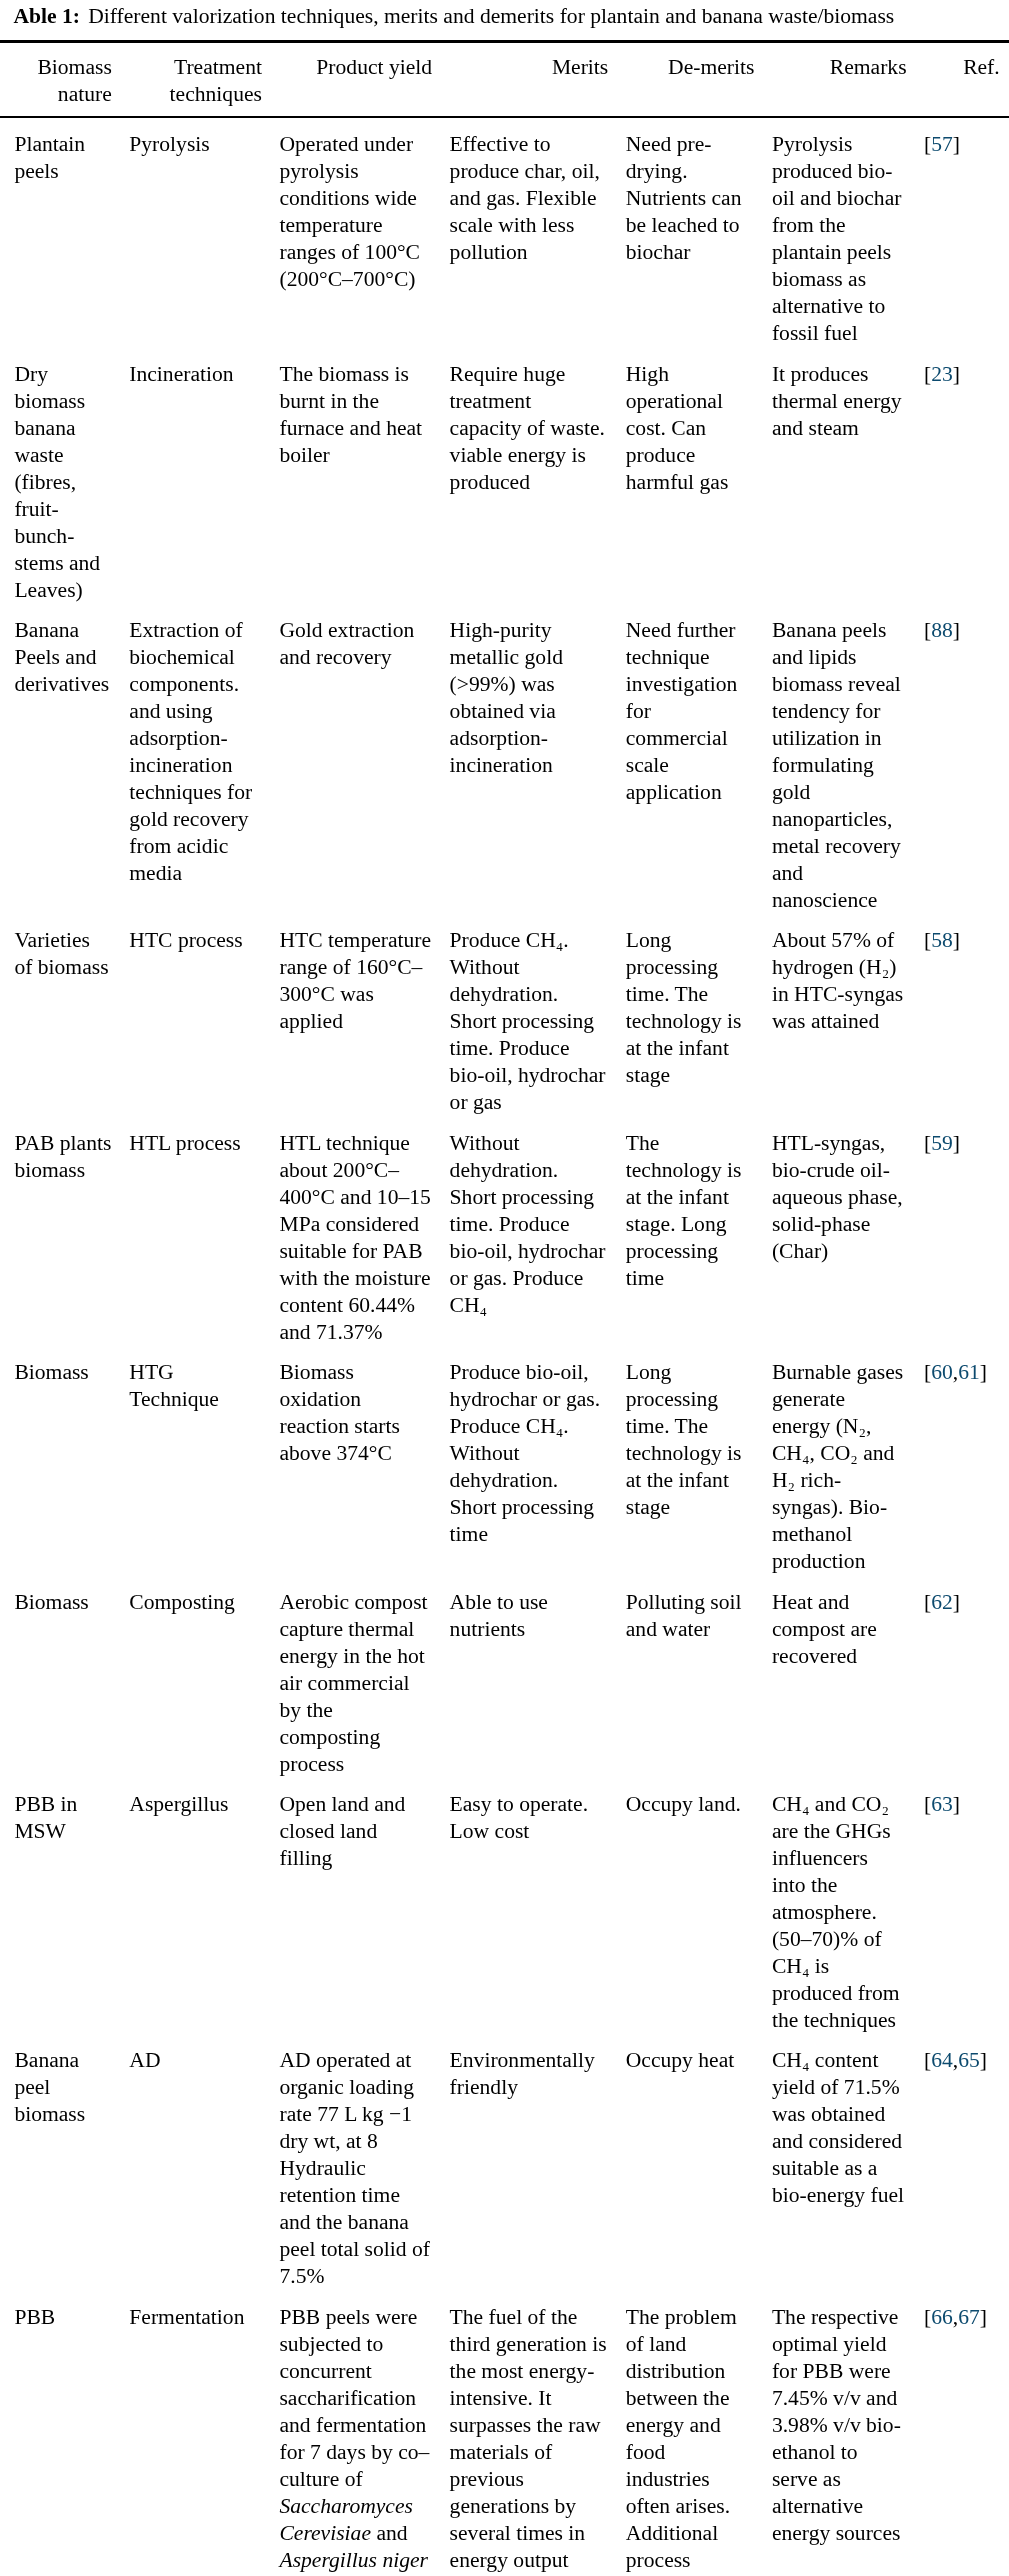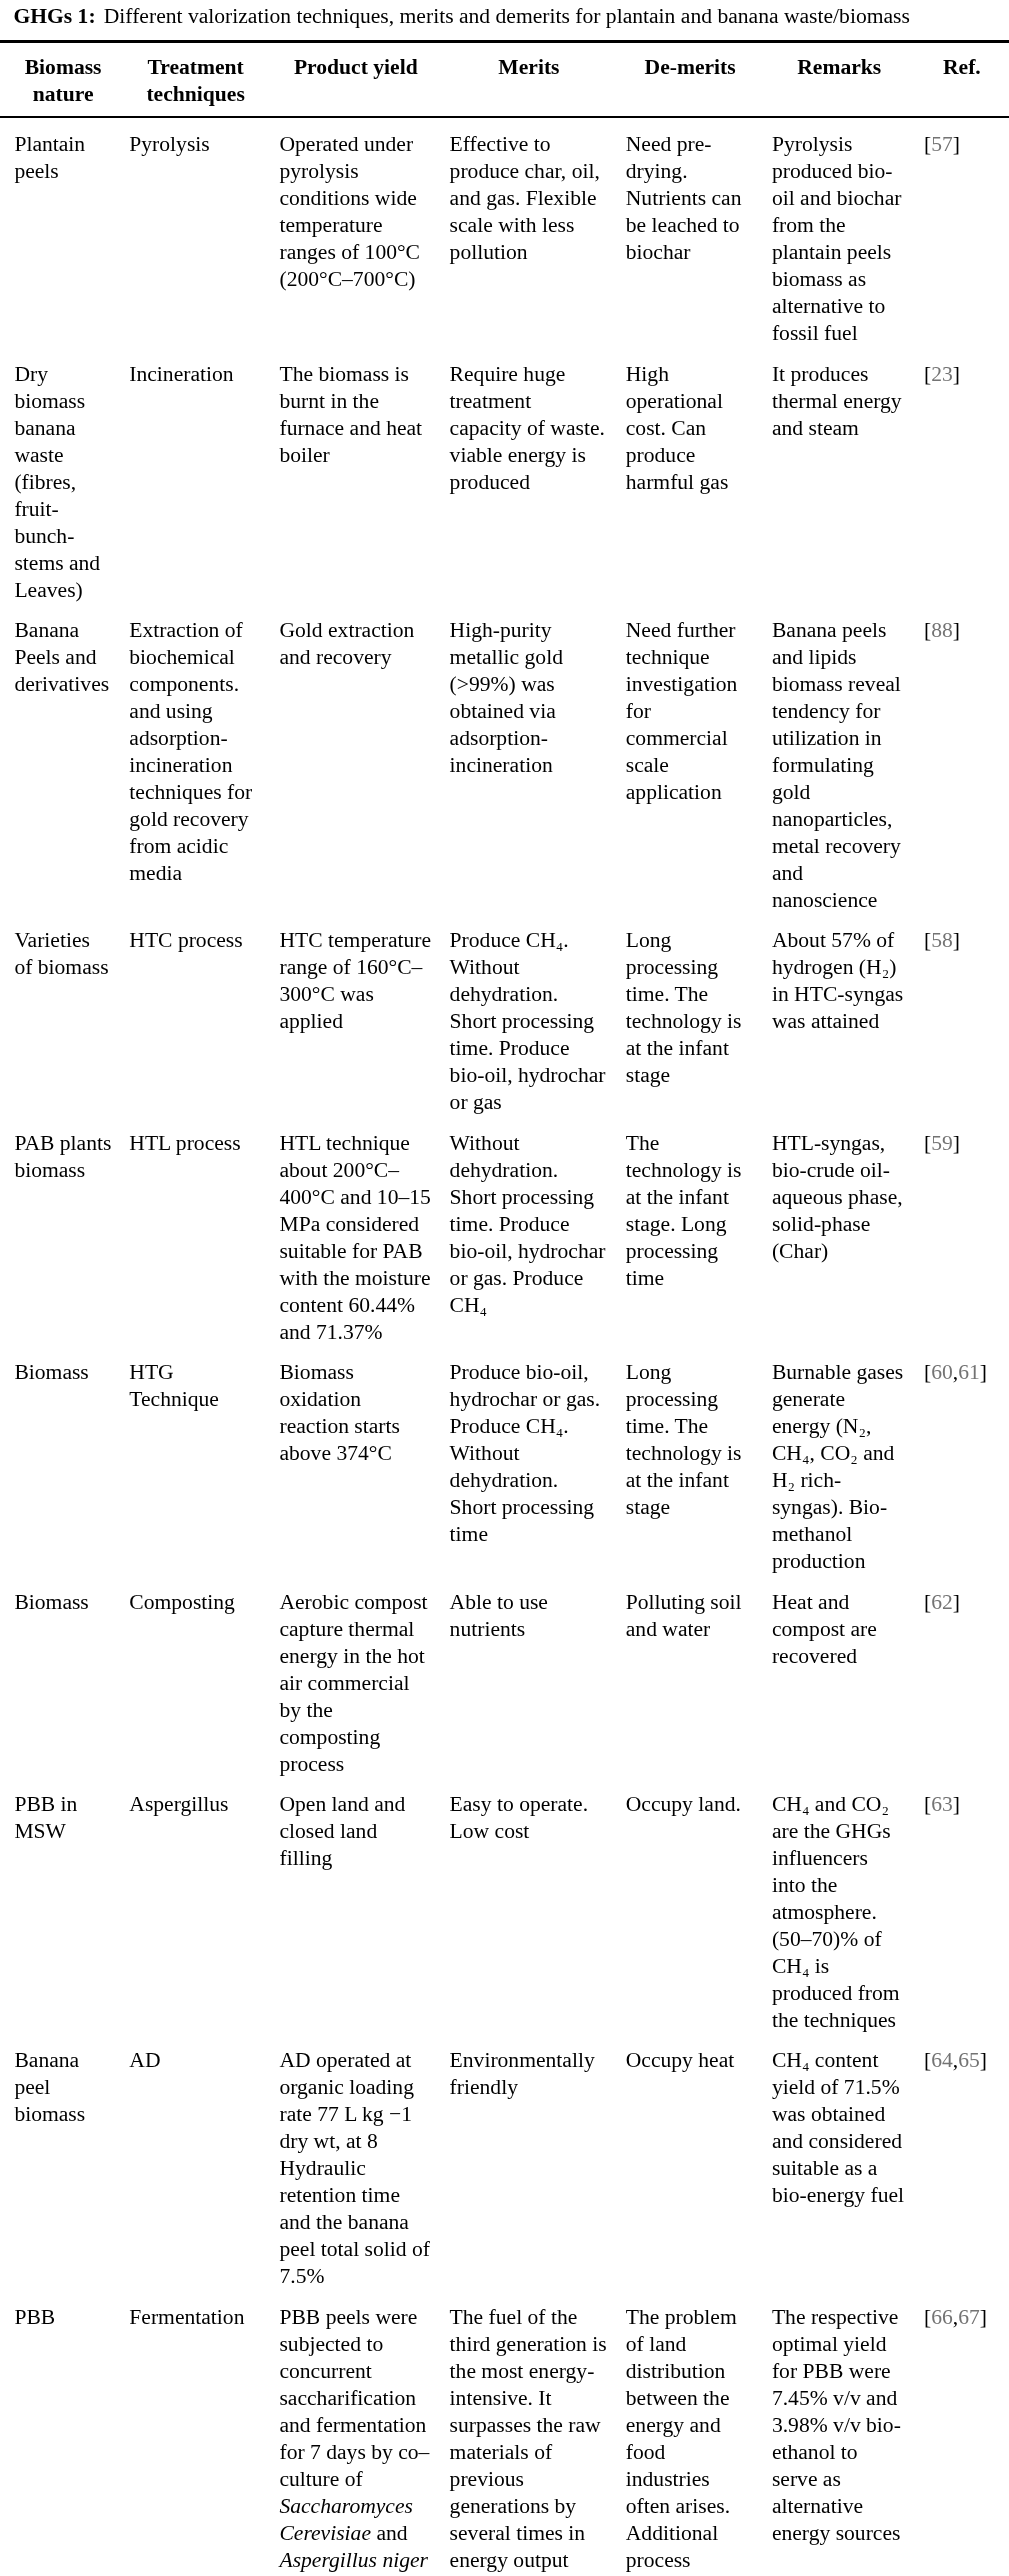--- a/index.html
+++ b/index.html
@@ -23,47 +23,47 @@
     margin-right: 8.2px;
   }
   table.valo {
     width: 1009px;
     border-collapse: collapse;
     table-layout: fixed;
     border-top: 3.1px solid #000;
     border-bottom: 5.2px solid #000;
   }
   thead th {
-    font-weight: bold;
-    text-align: center;
+    font-weight: normal;
+    text-align: right;
     vertical-align: top;
     border-bottom: 2.6px solid #000;
     padding: 10.3px 9.3px 8.2px 8.2px;
   }
   tbody td {
     vertical-align: top;
     text-align: left;
     padding: 13.4px 9.3px 0 8.2px;
     word-wrap: break-word;
   }
   th.c1, td.c1 { padding-left: 14.4px; }
   tr.last td { padding-bottom: 24px; }
   .refnum {
-    color: #737373;
+    color: #0c4a6e;
     cursor: pointer;
   }
   .refsep { color: #000; }
   .bk { color: #000; }
   i { font-style: italic; text-align: center; }
 </style>
 </head>
 <body>
 
 <div class="caption">
-  <span class="cap-label">GHGs 1:</span><span class="cap-text">Different valorization techniques, merits and demerits for plantain and banana waste/biomass</span>
+  <span class="cap-label">Able 1:</span><span class="cap-text">Different valorization techniques, merits and demerits for plantain and banana waste/biomass</span>
 </div>
 
 <table class="valo">
   <colgroup>
     <col style="width:121px">
       <col style="width:150px">
       <col style="width:170px">
     <col style="width:176px">
       <col style="width:146px">
       <col style="width:152px">

